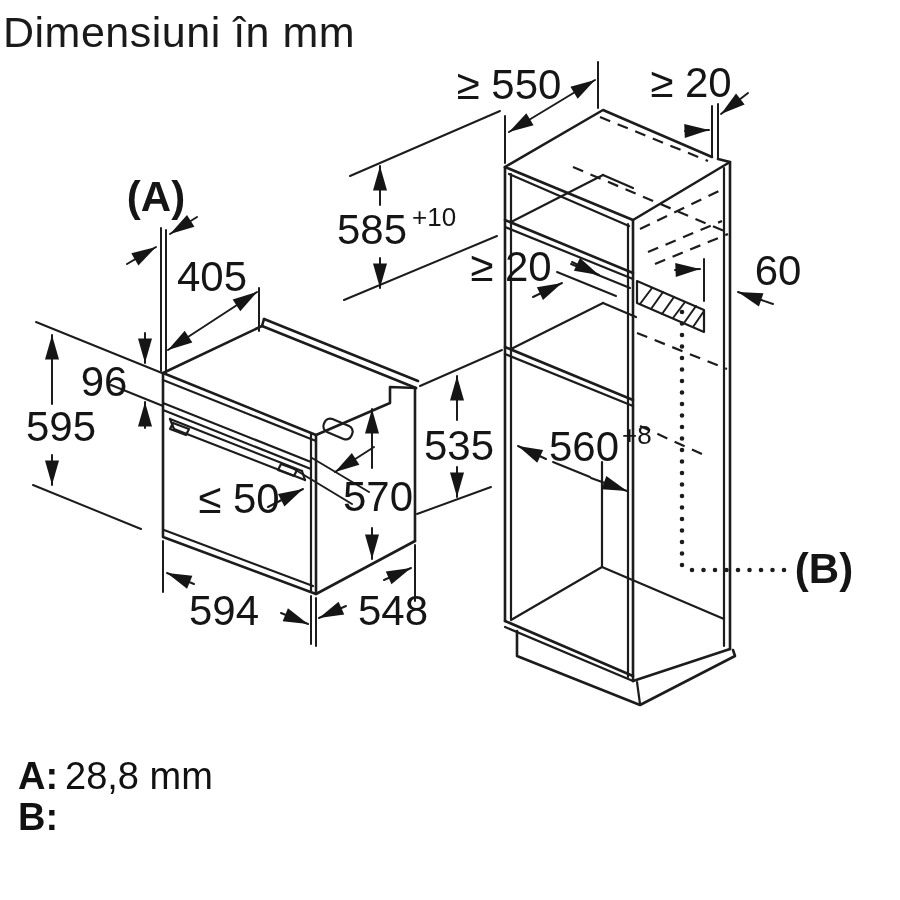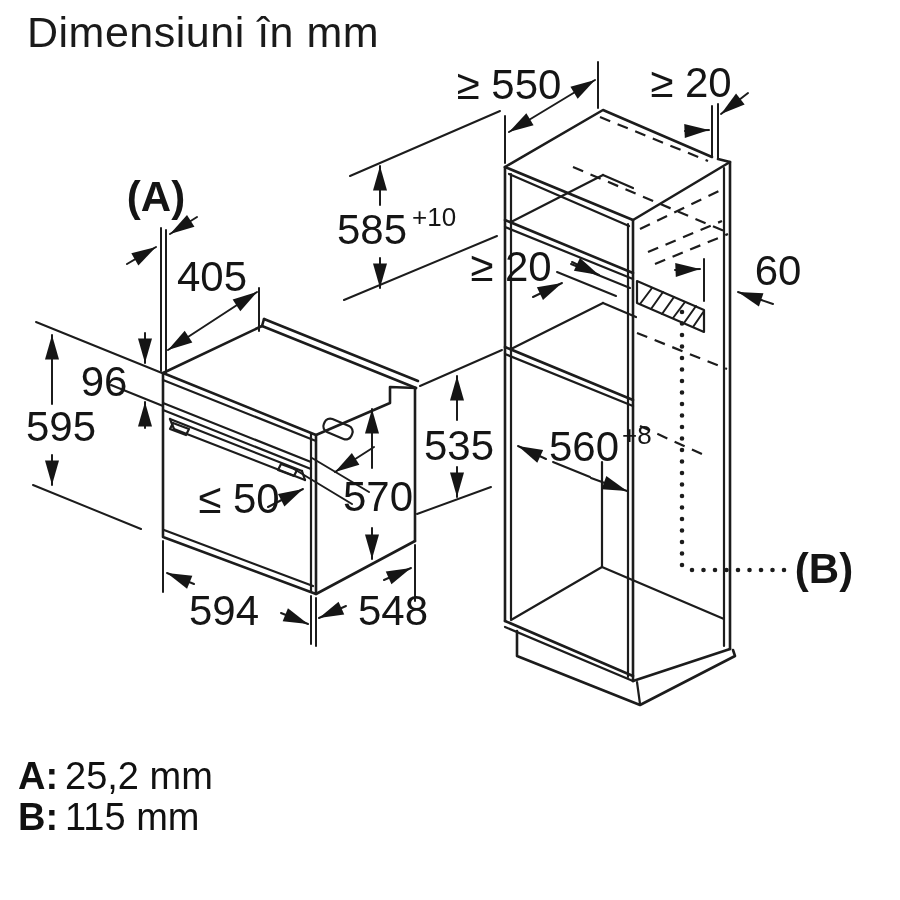--- a/index.html
+++ b/index.html
@@ -1,21 +1,21 @@
 <!DOCTYPE html>
 <html><head>
 <meta charset="utf-8">
 <style>
   html,body{margin:0;padding:0;background:#ffffff;}
   .page{
     position:relative;width:900px;height:900px;background:#ffffff;
     font-family:"Liberation Sans", sans-serif;color:#151515;overflow:hidden;
   }
   .title{
-    position:absolute;left:27px;top:8px;font-size:43px;color:#1a1a1a;
+    position:absolute;left:3px;top:8px;font-size:43px;color:#1a1a1a;
     letter-spacing:0.5px;
   }
   svg{position:absolute;left:0;top:0;}
   svg text{
     font-family:"Liberation Sans", sans-serif;font-size:42px;fill:#151515;
   }
   svg text.sup{font-size:26px;}
   svg text.bold{font-weight:bold;}
   .main{stroke:#1c1c1c;stroke-width:2.6;fill:none;stroke-linejoin:round;stroke-linecap:round;}
   .det{stroke:#1c1c1c;stroke-width:2.2;fill:none;stroke-linejoin:round;stroke-linecap:round;}
@@ -227,23 +227,22 @@
       <text text-anchor="middle" x="459" y="460">535</text>
       <text text-anchor="start" x="549" y="461">560</text>
       <text class="sup" text-anchor="start" x="622" y="444">+8</text>
       <text class="bold" text-anchor="middle" x="824" y="583">(B)</text>
     </g>
   </svg>
 
   <div class="legend">
     <div class="legend-row">
       <span class="key">A:</span>
-      <span>25,2 mm</span>
+      <span>28,8 mm</span>
     </div>
     <div class="legend-row">
       <span class="key">B:</span>
       <div class="val">
-        <span>115 mm</span>
       </div>
     </div>
   </div>
 
 </div>
 
 </body></html>

